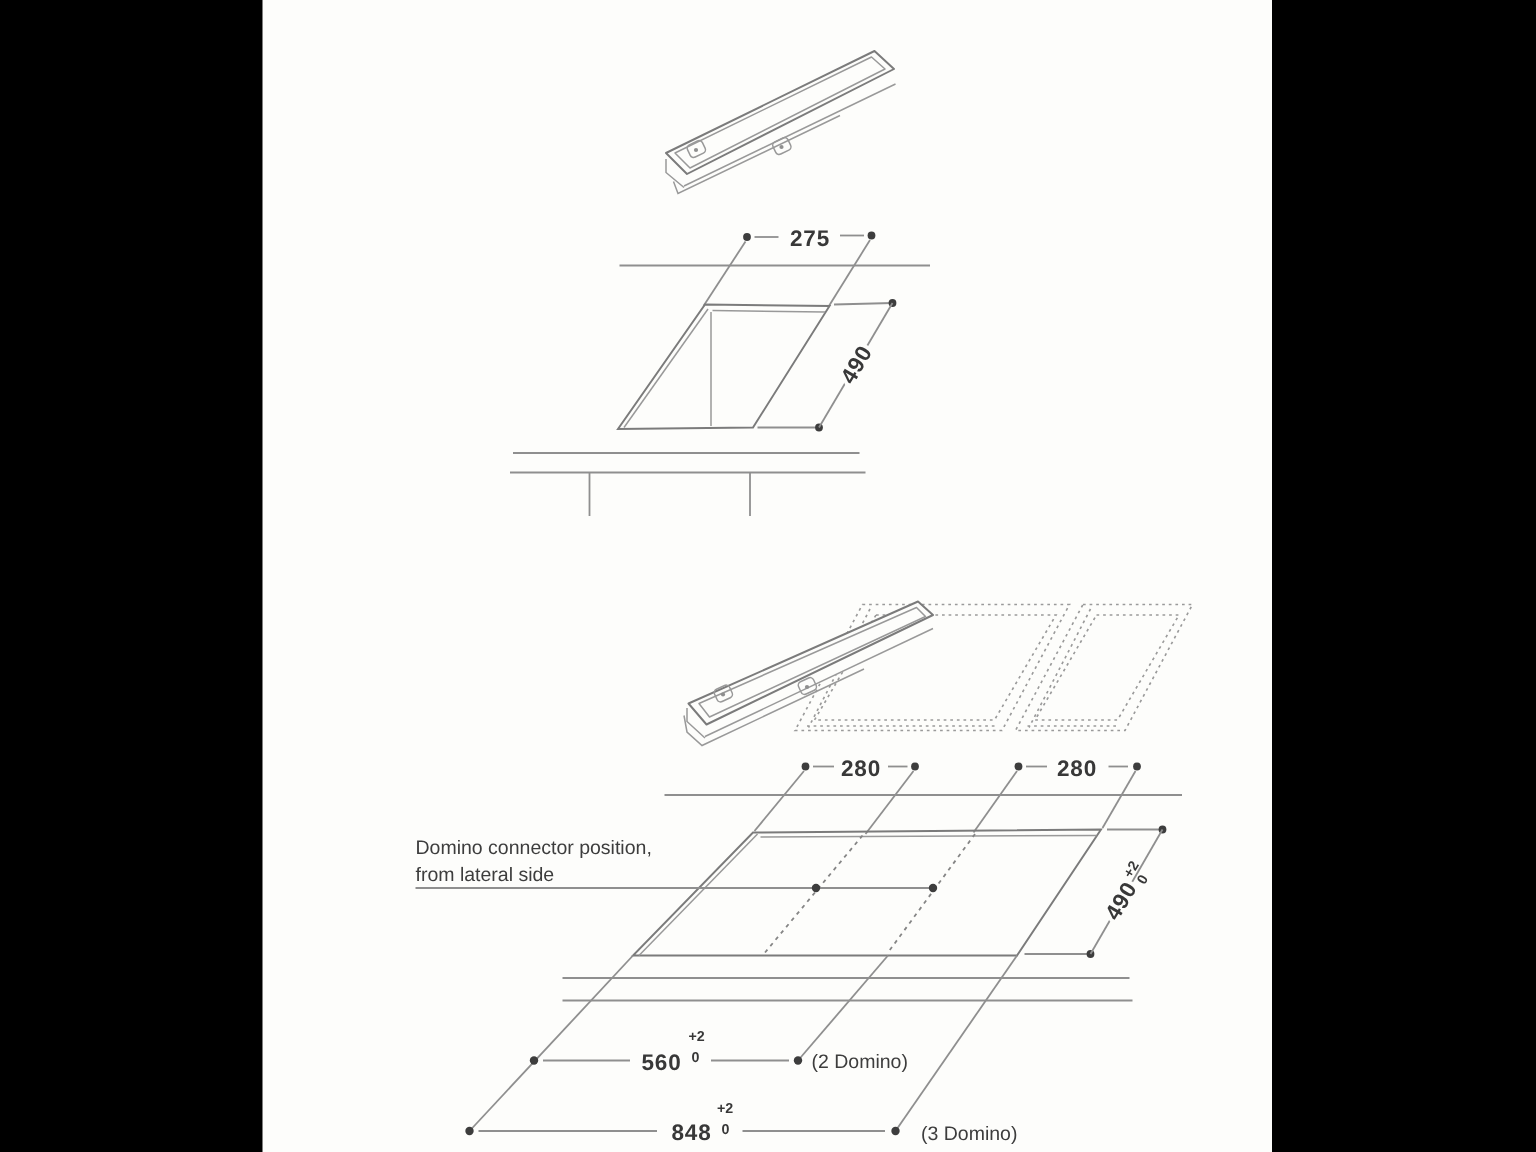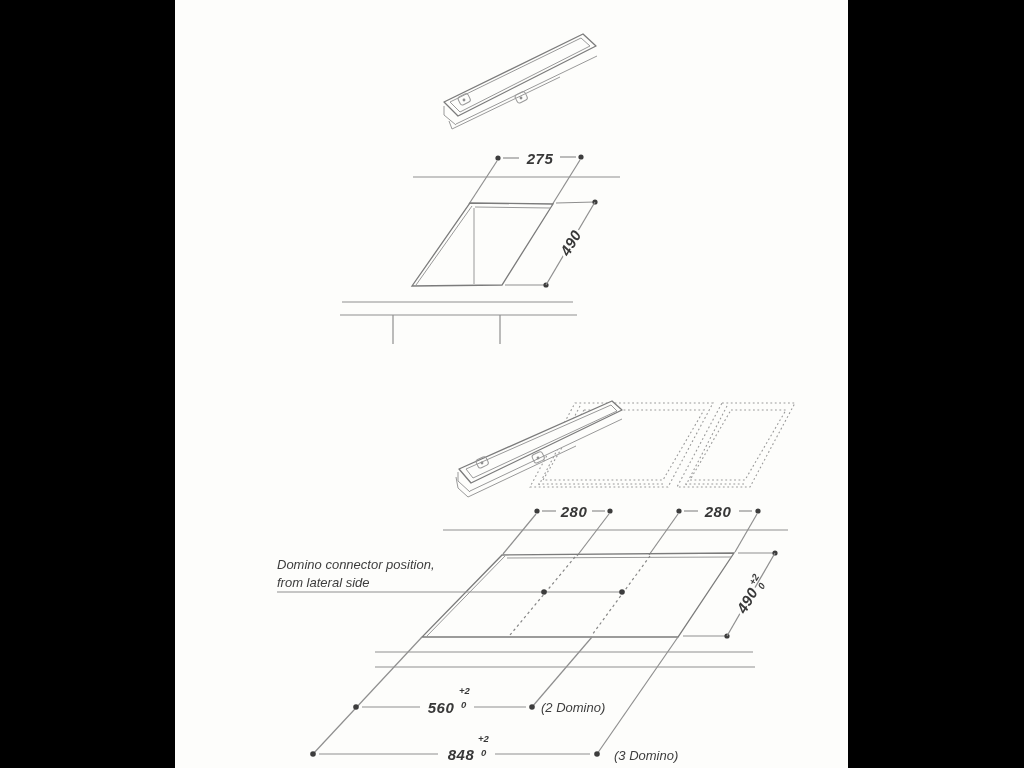--- a/index.html
+++ b/index.html
@@ -1,16 +1,16 @@
 <!DOCTYPE html>
 <html><head>
 <meta charset="utf-8">
 <style>
   html,body{margin:0;padding:0;background:#000;width:1024px;height:768px;overflow:hidden;}
-  .stage{position:relative;width:1024px;height:568px;background:#000;font-family:"Liberation Sans",sans-serif;font-style:italic;}
+  .stage{position:relative;width:1024px;height:568px;background:#000;font-family:"Liberation Sans",sans-serif;}
   svg{position:absolute;left:0;top:0;}
   text{font-family:"Liberation Sans",sans-serif;}
   .dim-num{font-size:15px;font-weight:bold;fill:#383838;letter-spacing:0.5px;}
   .dim-tol{font-size:9.5px;font-weight:bold;fill:#383838;}
   .dim-label{font-size:13px;fill:#3d3d3d;}
   .note-text{font-size:13px;fill:#3d3d3d;}
   .thin{stroke:#8f8f8f;stroke-width:1.2;fill:none;}
   .edge{stroke:#7b7b7b;stroke-width:1.3;fill:none;}
   .edge2{stroke:#999;stroke-width:1;fill:none;}
   .dash{stroke:#858585;stroke-width:1.2;fill:none;stroke-dasharray:2.5 3;}

